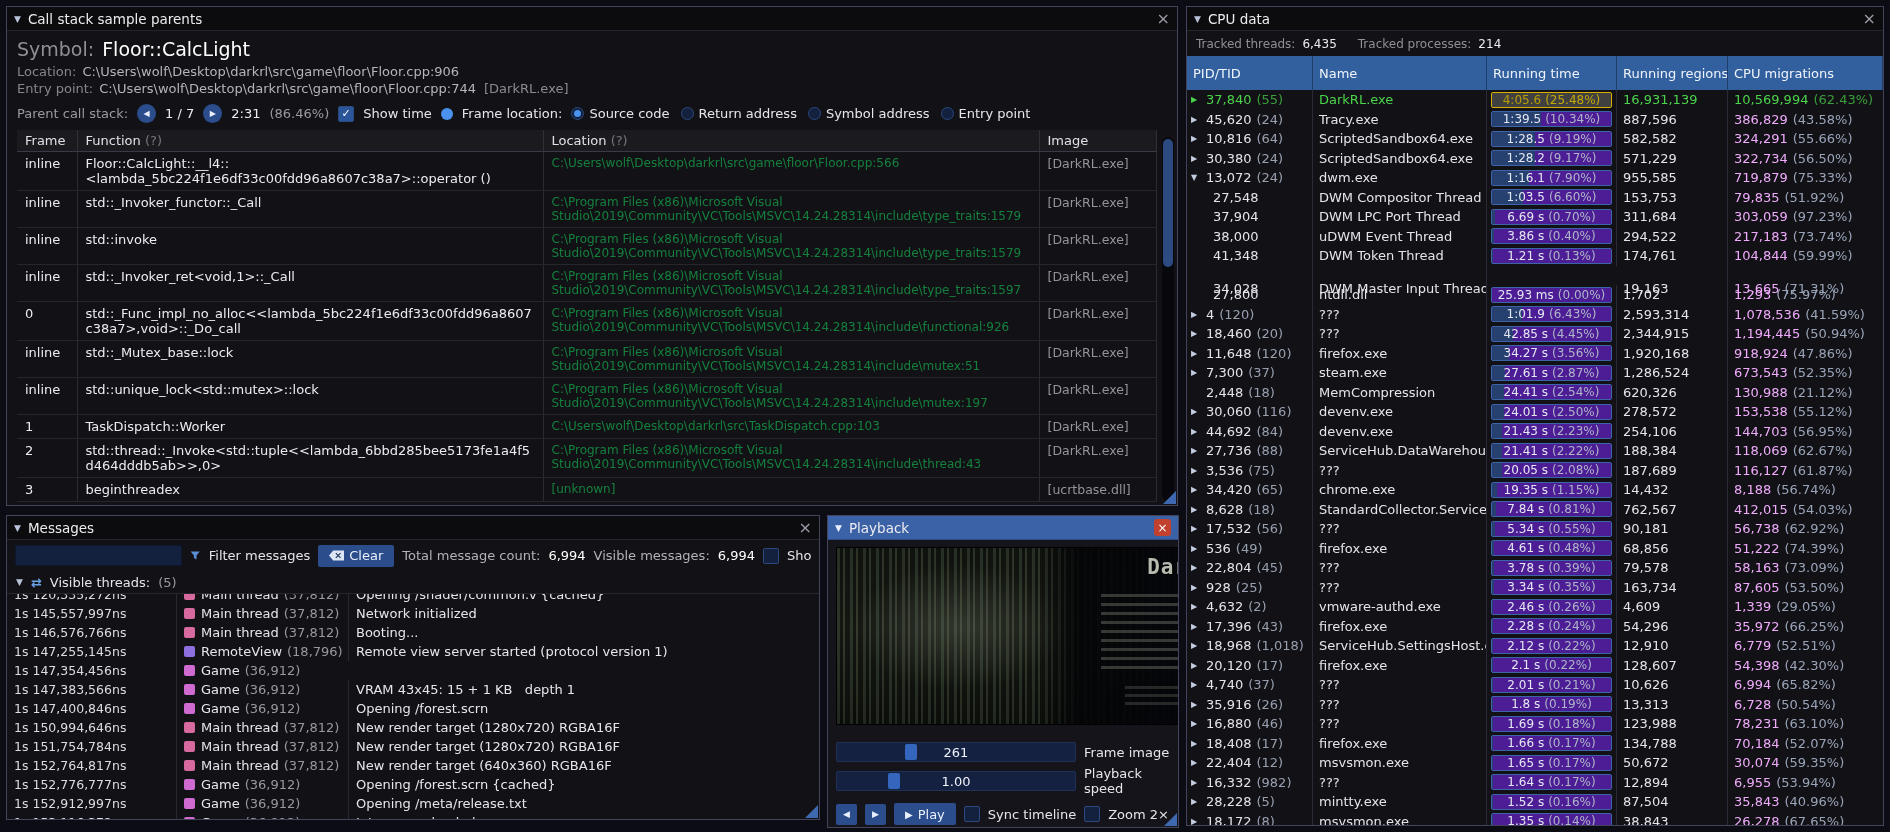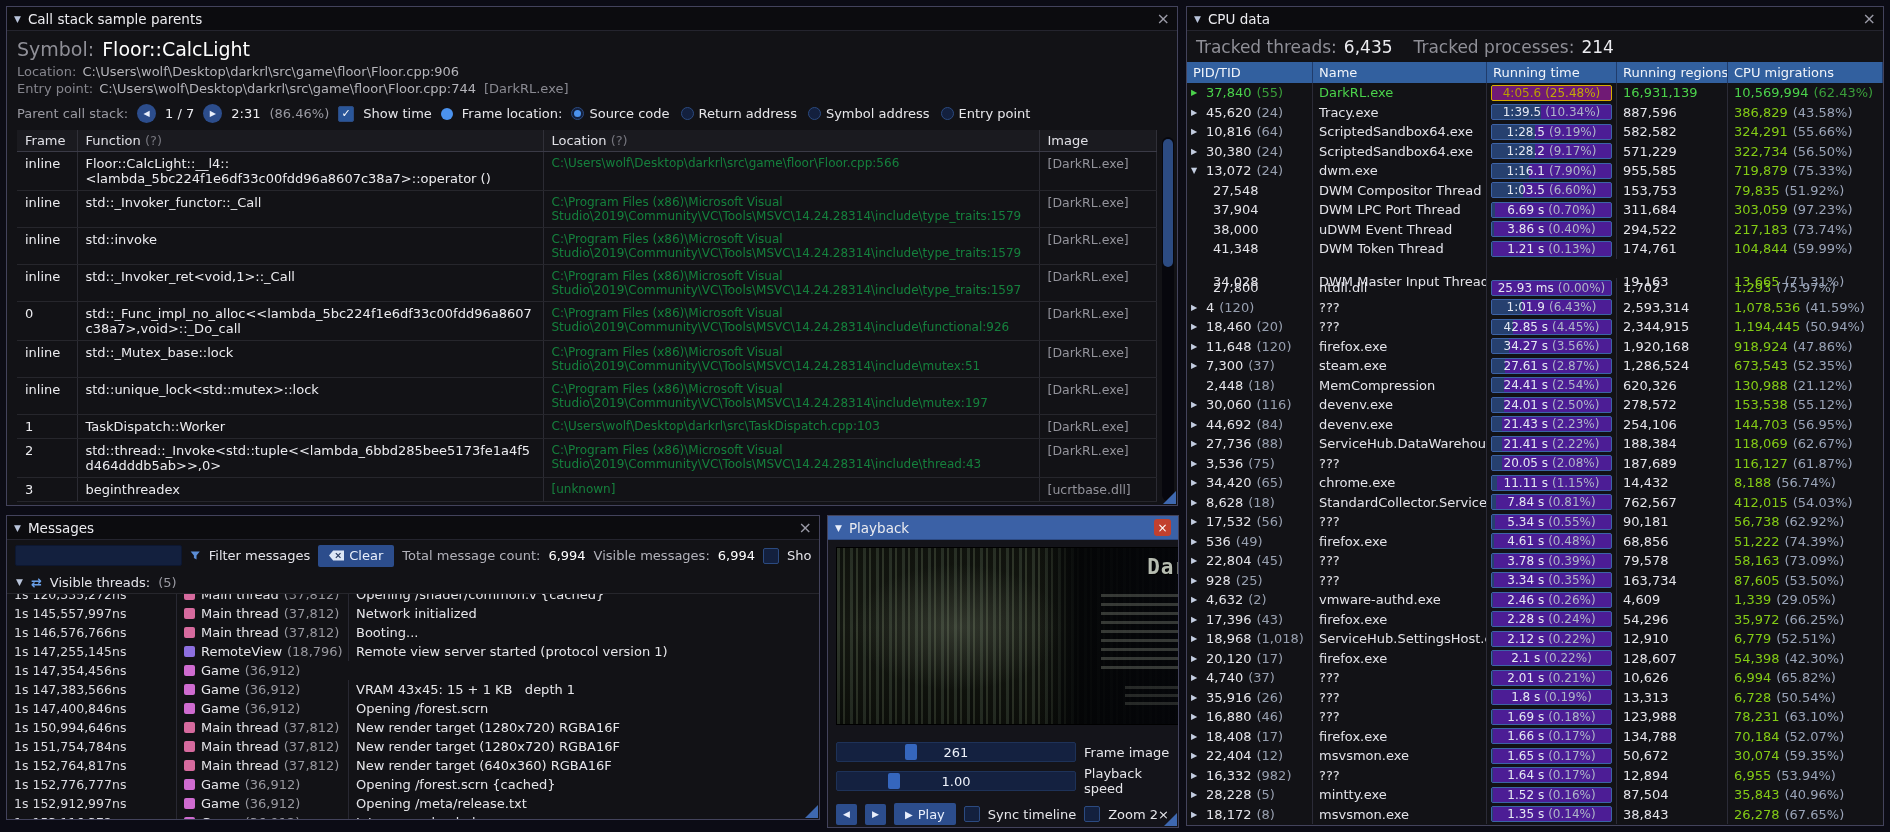--- a/index.html
+++ b/index.html
@@ -51,45 +51,45 @@
 .hint{color:#76767e}
 .cs-frame{color:#ececf0}
 .cs-fn{color:#ececf0}
 .cs-loc{color:#15803d;font-size:12px}
 .cs-img{color:#93939b;font-size:12.5px}
 .vscroll{position:absolute;top:130px;bottom:4px;right:3px;width:12px;background:#07070d;border-radius:6px}
 .vscroll .thumb{position:absolute;top:2px;left:1px;right:1px;height:128px;background:#2c4b82;border-radius:6px;cursor:pointer}
 
 
 #w-cpu{left:1186px;top:6px;width:698px;height:820px}
-.cpu-stats{display:flex;align-items:center;gap:7px;padding:6px 9px 5px 9px;font-size:17px}
+.cpu-stats{display:flex;align-items:center;gap:7px;padding:6px 9px 5px 9px;font-size:12px}
 .cpu-stats .lbl{color:#8f8f97}
 .cpu-stats .val{color:#ececf0;margin-right:14px}
-.cpu-header{display:grid;grid-template-columns:126px 174px 130px 111px 1fr;height:21px}
+.cpu-header{display:grid;grid-template-columns:126px 174px 130px 111px 1fr;height:34px}
 .cpu-header .hcell{background:#32609f;color:#f0f4fa;font-size:13px;display:flex;align-items:center;padding:0 6px;border-right:1px solid #203c6b;overflow:hidden;white-space:nowrap;cursor:pointer}
 .cpu-rows{overflow:hidden}
 .cpu-row{display:grid;grid-template-columns:126px 174px 130px 111px 1fr;height:19.5px;cursor:default}
 .cpu-row .cell{display:flex;align-items:center;padding:0 6px;border-right:1px solid #2b2b37;overflow:hidden;white-space:nowrap}
 .cpu-row .cell:last-child{border-right:none}
 .pid-cell{padding-left:4px !important}
 .pid-cell.indent{padding-left:26px !important}
 .expander{width:15px;font-size:8px;color:#c3cde0;flex:none;cursor:pointer}
 .expander-spacer{width:15px;flex:none}
 .pid-num{color:#e4e4ea}
 .cnt{color:#98a0b0;margin-left:5px}
 .name-cell{color:#e4e4ea}
 .bar{position:relative;height:16px;margin:0 4px;background:#4c1d95;border:1px solid #3c64a6;border-radius:2px;overflow:hidden;display:flex;align-items:center;justify-content:center;gap:4px;flex:1}
 .bar-fill{position:absolute;left:0;top:0;bottom:0;background:#26406f}
 .bar-text{position:relative;font-size:12px;color:#e4e8f2;white-space:nowrap}
 .bar-pct{position:relative;font-size:12px;color:#aeb6c8;white-space:nowrap}
-.bar.hl{background:#701a75;border-color:#d8ae00}
+.bar.hl{background:#404040;border-color:#d8ae00}
 .bar.hl .bar-text{color:#b99e00}
 .bar.hl .bar-pct{color:#c3a907}
 .reg{color:#e4e4ea}
-.mig{color:#84cc16}
+.mig{color:#f0abfc}
 .migp{color:#9aa4b8;margin-left:5px}
 .cpu-row.green .pid-num,.cpu-row.green .name-cell,.cpu-row.green .reg,.cpu-row.green .mig,.cpu-row.green .expander{color:#4bd34b}
 .cpu-row.green .cnt,.cpu-row.green .migp{color:#3a9e3a}
 
 
 #w-messages{left:6px;top:515px;width:814px;height:305px}
 .msg-toolbar{display:flex;align-items:center;gap:8px;padding:4px 8px;height:31px;font-size:13px}
 .filter-input{width:205px;height:21px;background:#13203e;border:1px solid #0d1730;border-radius:2px;color:#e6e6ea;padding:0 6px;font-family:"DejaVu Sans",sans-serif;font-size:12px;outline:none}
 .tool-label{color:#e4e4ea;white-space:nowrap}
 .cnt-label{color:#b2b2ba;white-space:nowrap}
@@ -718,21 +718,21 @@
         <div class="cpu-row">
           <div class="cell pid-cell">
             <span class="expander">▶</span>
             <span class="pid-num">34,420</span>
             <span class="cnt">(65)</span>
           </div>
           <div class="cell name-cell">chrome.exe</div>
           <div class="cell" style="padding: 0px;">
             <div class="bar">
               <span class="bar-fill" style="width: 4.5%;"></span>
-              <span class="bar-text">11.11 s</span>
+              <span class="bar-text">19.35 s</span>
               <span class="bar-pct">(1.15%)</span>
             </div>
           </div>
           <div class="cell">
             <span class="reg">14,432</span>
           </div>
           <div class="cell">
             <span class="mig">8,188</span>
             <span class="migp">(56.74%)</span>
           </div>

